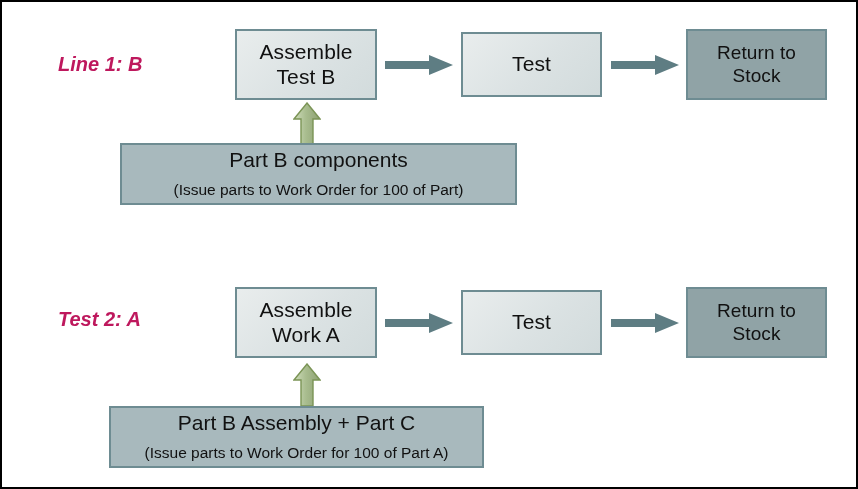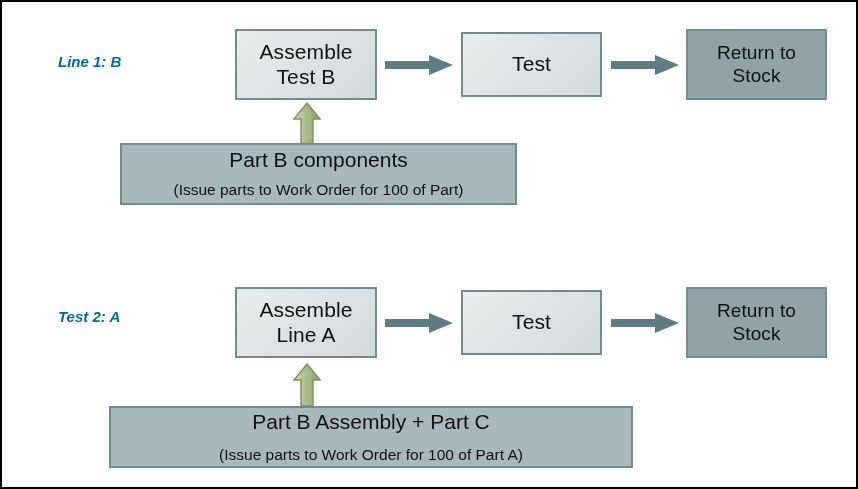--- a/index.html
+++ b/index.html
@@ -61,22 +61,22 @@
   .box-mid .sub {
     font-size: 15.5px;
     margin-top: 8px;
   }
 
   
   .lane-label {
     position: absolute;
     font-style: italic;
     font-weight: bold;
-    font-size: 15px;
-    color: #0369a1;
+    font-size: 20px;
+    color: #be185d;
     white-space: nowrap;
   }
 
   
   .arrow-right {
     position: absolute;
   }
   .arrow-up {
     position: absolute;
   }
@@ -131,21 +131,21 @@
 
   <div class="node box-mid" style="left:118px; top:141px; width:397px; height:62px;">
     <span class="nowrap">Part B components</span>
     <span class="sub nowrap">(Issue parts to Work Order for 100 of Part)</span>
   </div>
 
   <div class="lane-label" style="left:56px; top:306px;">Test 2: A</div>
 
   <div class="node box-light" style="left:233px; top:285px; width:142px; height:71px;">
     <span>Assemble</span>
-    <span>Line A</span>
+    <span>Work A</span>
   </div>
 
   <div class="arrow-right" style="left:383px; top:311px; width:68px; height:20px;">
     <svg width="68" height="20" viewBox="0 0 68 20" xmlns="http://www.w3.org/2000/svg">
       <polygon points="0,6 44,6 44,0 68,10 44,20 44,14 0,14" fill="#5e7d83"></polygon>
     </svg>
   </div>
 
   <div class="node box-light" style="left:459px; top:288px; width:141px; height:65px;">
     <span>Test</span>
@@ -168,18 +168,18 @@
         <linearGradient id="upg2" x1="0" y1="0" x2="1" y2="0">
           <stop offset="0%" stop-color="#cfdcbb"></stop>
           <stop offset="45%" stop-color="#a9bd8f"></stop>
           <stop offset="100%" stop-color="#8ea173"></stop>
         </linearGradient>
       </defs>
       <polygon points="14,1 27,17 20,17 20,43 8,43 8,17 1,17" fill="url(#upg2)" stroke="#7b9456" stroke-width="1.4"></polygon>
     </svg>
   </div>
 
-  <div class="node box-mid" style="left:107px; top:404px; width:524px; height:62px;justify-content:space-between;">
+  <div class="node box-mid" style="left:107px; top:404px; width:375px; height:62px;">
     <span class="nowrap">Part B Assembly + Part C</span>
     <span class="sub nowrap">(Issue parts to Work Order for 100 of Part A)</span>
   </div>
 
 </div>
 
 </body></html>

